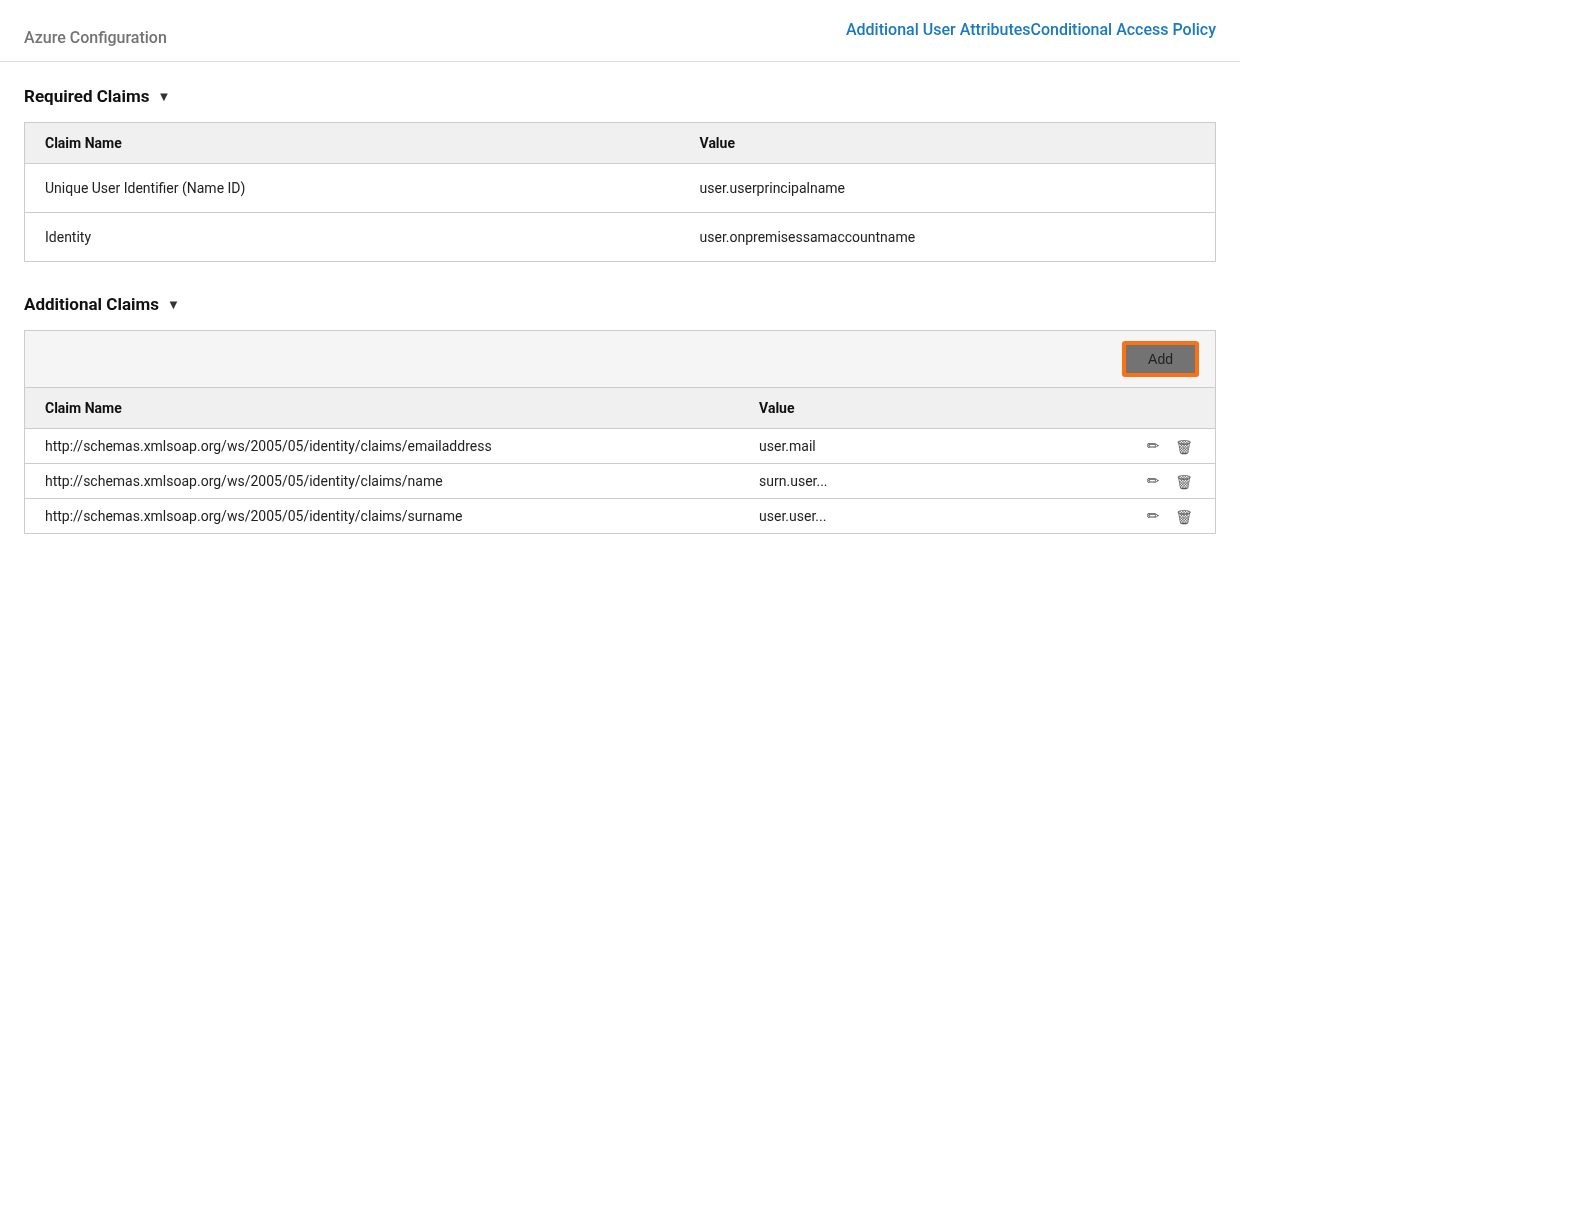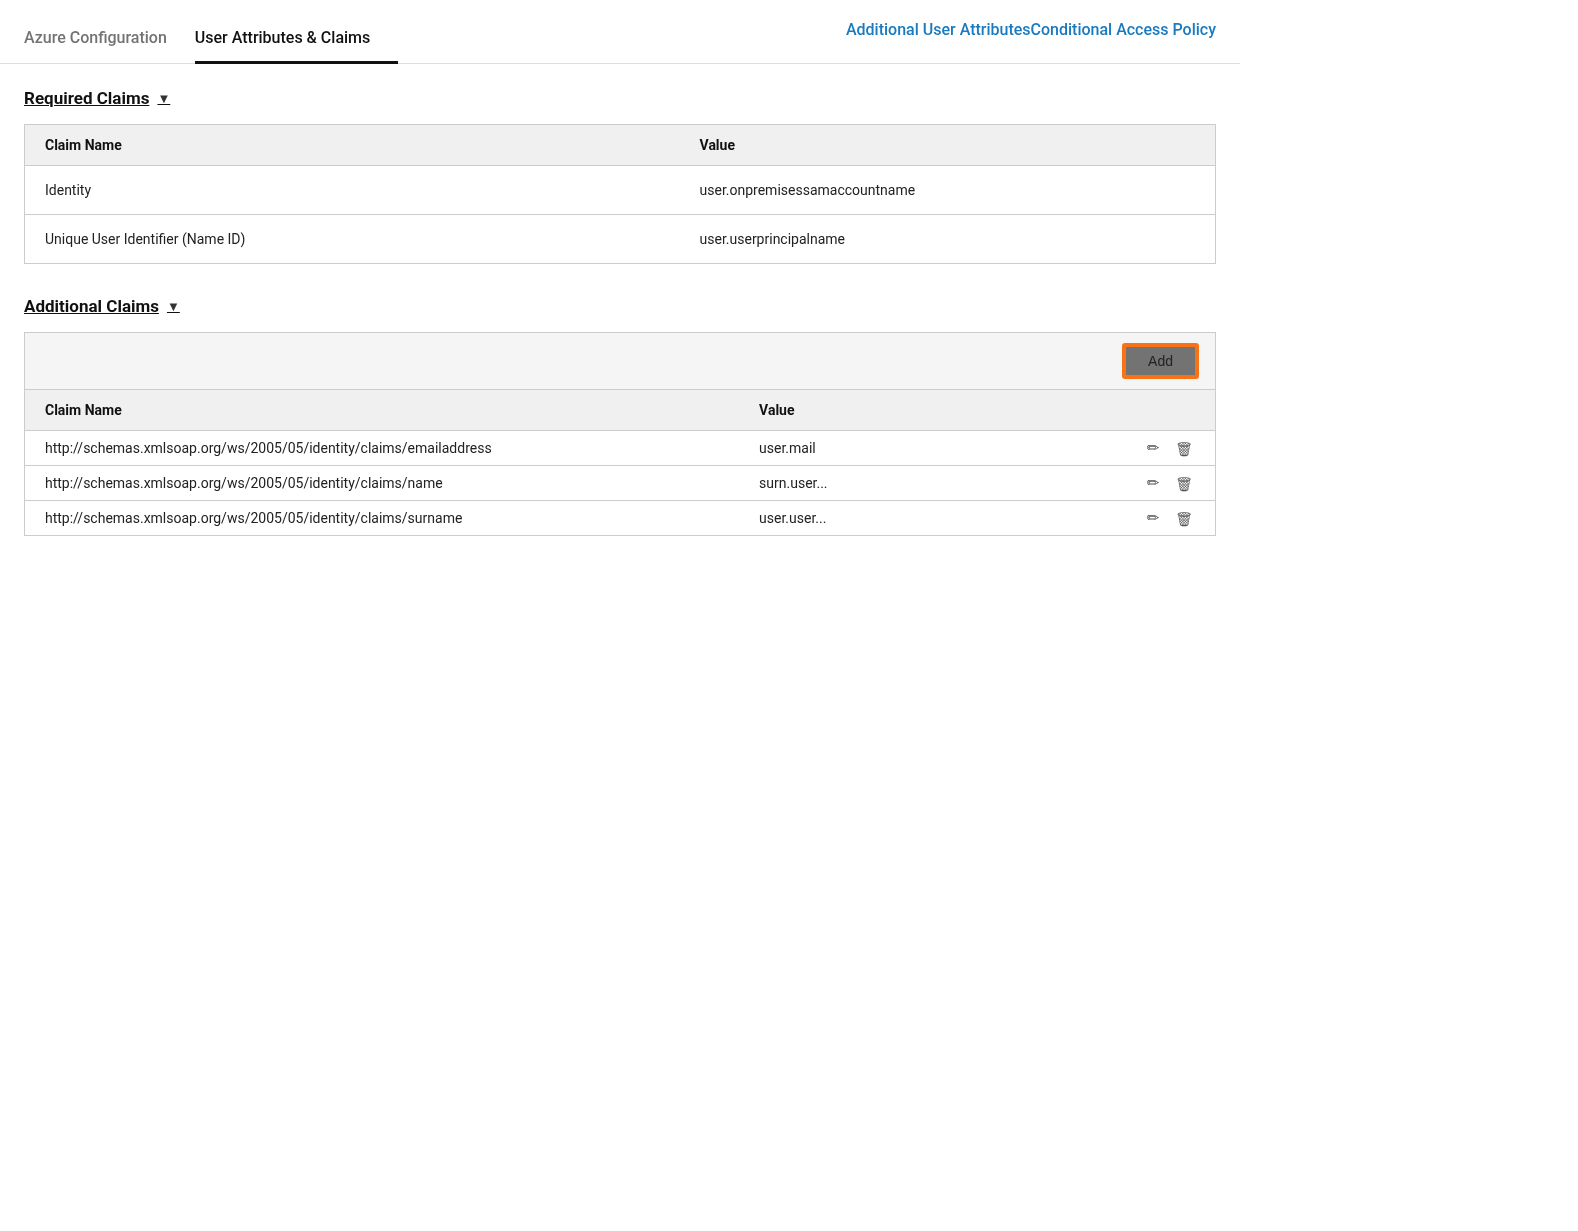--- a/index.html
+++ b/index.html
@@ -59,21 +59,20 @@
     
     .section-heading {
       display: flex;
       align-items: center;
       gap: 8px;
       font-size: 17px;
       font-weight: 700;
       color: #111;
       margin-bottom: 16px;
       cursor: pointer;
-      text-decoration: underline;
     }
     .section-heading .chevron {
       font-size: 13px;
       color: #333;
     }
 
     
     .claims-table {
       width: 100%;
       border-collapse: collapse;
@@ -180,21 +179,20 @@
 
     .section-gap {
       margin-top: 8px;
     }
   </style>
 </head>
 <body>
 
 <nav class="top-nav">
   <a class="nav-item">Azure Configuration</a>
-  <a class="nav-item active">User Attributes &amp; Claims</a>
   <div class="nav-item-right">
     <a>Additional User Attributes</a>
     <a>Conditional Access Policy</a>
   </div>
 </nav>
 
 <div class="content">
 
   <div class="section-heading">
     <span>Required Claims</span>
@@ -203,26 +201,26 @@
 
   <table class="claims-table">
     <thead>
       <tr>
         <th class="col-name">Claim Name</th>
         <th class="col-value">Value</th>
       </tr>
     </thead>
     <tbody id="required-claims-body">
     <tr>
+      <td class="col-name">Unique User Identifier (Name ID)</td>
+      <td class="col-value">user.userprincipalname</td>
+    </tr>
+        <tr>
       <td class="col-name">Identity</td>
       <td class="col-value">user.onpremisessamaccountname</td>
-    </tr>
-        <tr>
-      <td class="col-name">Unique User Identifier (Name ID)</td>
-      <td class="col-value">user.userprincipalname</td>
     </tr>
       </tbody>
   </table>
 
   <div class="section-gap">
     <div class="section-heading">
       <span>Additional Claims</span>
       <span class="chevron">▼</span>
     </div>
 

